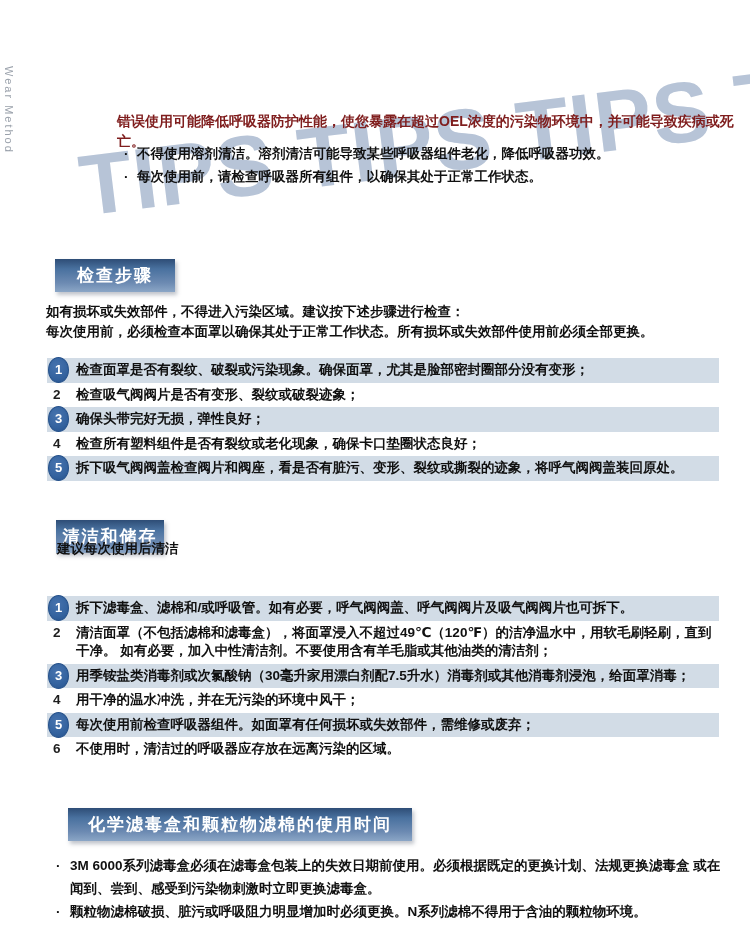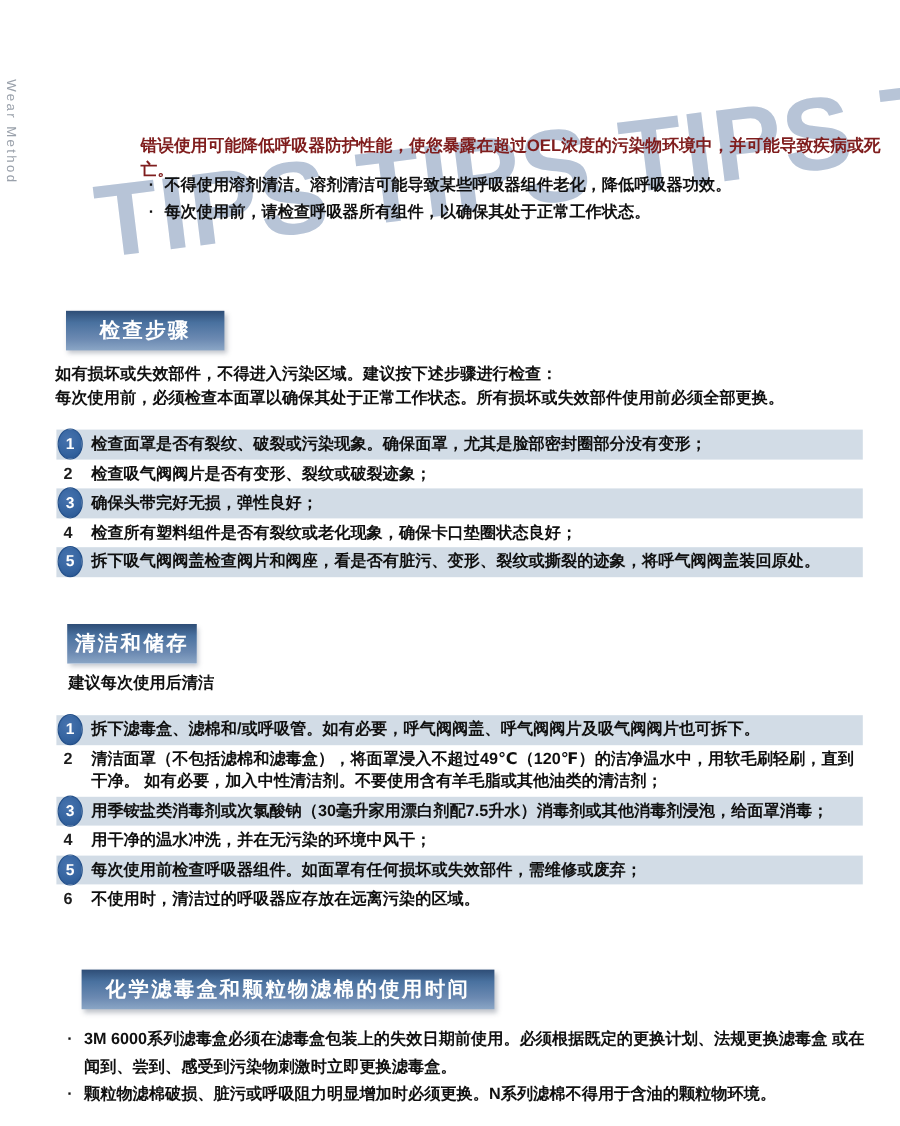--- a/index.html
+++ b/index.html
@@ -47,30 +47,30 @@
   .wbullet .dot { width:13px; flex:0 0 13px; }
 
   
   .section-header {
     position:absolute; height:33px; z-index:2;
     background:linear-gradient(180deg,#2e4d76 0%,#49719f 30%,#6c8ab2 72%,#8ba6c6 100%);
     color:#fff; font-size:17px; font-weight:bold; letter-spacing:2px;
     display:flex; align-items:center; justify-content:center;
     box-shadow:2px 3px 4px rgba(115,125,140,.45);
   }
-  #hdr-inspection { left:55px; top:259px; width:132px; }
+  #hdr-inspection { left:55px; top:259px; width:120px; }
   #hdr-cleaning   { left:56px; top:520px; width:108px; }
   #hdr-usage      { left:68px; top:808px; width:344px; }
 
   .intro {
     position:absolute; left:46px; top:302px; width:695px; z-index:2;
     font-size:13.5px; font-weight:bold; line-height:20px; color:#101010;
   }
   .note {
-    position:absolute; left:57px; top:560px; z-index:2;
+    position:absolute; left:57px; top:540px; z-index:2;
     font-size:13.5px; font-weight:bold; color:#101010;
   }
 
   
   .steps { position:absolute; left:47px; width:672px; z-index:2; }
   #steps-inspection { top:358px; }
   #steps-cleaning   { top:596px; }
   .step {
     position:relative; padding:3px 6px 3px 29px;
     font-size:13.5px; font-weight:bold; line-height:18.5px; color:#101010;

